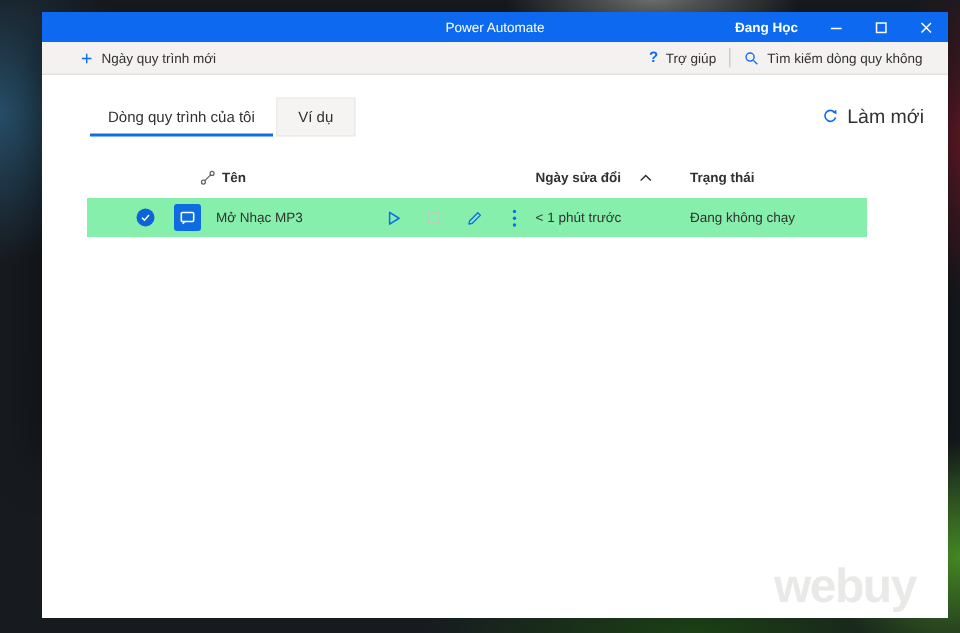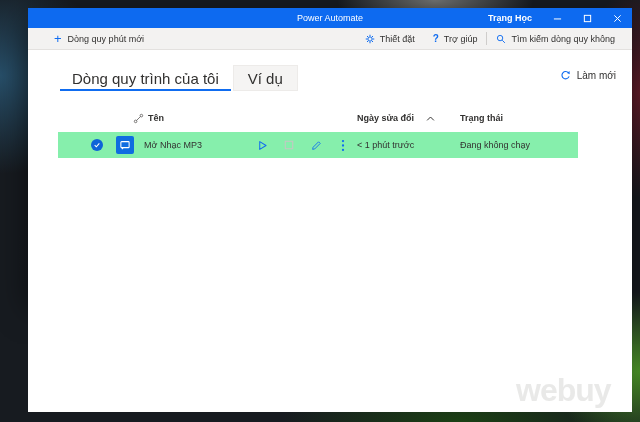--- a/index.html
+++ b/index.html
@@ -41,25 +41,25 @@
   }
   .tb-new { display:flex; align-items:center; gap:6px; margin-left:20px; cursor:pointer; height:100%; padding:0 6px; }
   .plus { color:#0f6cf0; font-size:13px; font-weight:400; line-height:1; margin-top:-1px; }
   .tb-actions { display:flex; align-items:center; height:100%; margin-right:8px; }
   .tb-act { display:flex; align-items:center; gap:5px; padding:0 9px; height:100%; cursor:pointer; }
   .tb-act .q { color:#0f6cf0; font-size:10px; font-weight:700; }
   .tb-sep { width:1px; height:13px; background:#cfcdcb; }
   
   .content { position:relative; height:362px; background:#fff; }
   .tabs { position:absolute; left:30px; top:15px; display:flex; align-items:stretch; height:26px; }
-  .tab { font-size:15px; color:#323130; display:flex; align-items:center; padding:0 14px; cursor:pointer; position:relative; }
+  .tab { font-size:10px; color:#323130; display:flex; align-items:center; padding:0 14px; cursor:pointer; position:relative; }
   .tab.active { font-weight:400; }
   .tab.active::after { content:""; position:absolute; left:2px; right:2px; bottom:0; height:2px; background:#0f6cf0; }
   .tab.inactive { background:#f5f4f3; border:1px solid #edebe9; color:#323130; }
-  .refresh { position:absolute; right:16px; top:20px; display:flex; align-items:center; gap:6px; font-size:10px; color:#323130; cursor:pointer; }
+  .refresh { position:absolute; right:16px; top:20px; display:flex; align-items:center; gap:6px; font-size:13px; color:#323130; cursor:pointer; }
   
   .thead { position:absolute; left:30px; right:26px; top:62px; height:18px; font-size:9px; font-weight:700; color:#323130; }
   .th-linkicon { position:absolute; left:75px; top:1px; }
   .th-name { position:absolute; left:90px; top:1px; cursor:pointer; }
   .th-mod { position:absolute; left:299px; top:1px; cursor:pointer; display:flex; align-items:center; gap:12px; }
   .th-status { position:absolute; left:402px; top:1px; cursor:pointer; }
   
   .row {
     position:absolute; left:30px; top:82px; width:520px; height:26px;
     background:#86efac; font-size:9px; color:#323130; cursor:pointer;
@@ -85,21 +85,21 @@
   }
 </style>
 </head>
 <body>
 
 <div class="window">
 
   <div class="titlebar">
     <div class="tb-title">Power Automate</div>
     <div class="tb-right">
-      <span class="tb-user">Trạng Học</span>
+      <span class="tb-user">Đang Học</span>
       <button class="tb-btn">
         <svg width="9" height="9" viewBox="0 0 10 10">
             <line x1="1" y1="5.5" x2="9" y2="5.5" stroke="#fff" stroke-width="1.1"></line>
           </svg>
       </button>
       <button class="tb-btn">
         <svg width="9" height="9" viewBox="0 0 10 10">
             <rect x="1.5" y="1.5" width="7" height="7" fill="none" stroke="#fff" stroke-width="1.1"></rect>
           </svg>
       </button>
@@ -107,32 +107,23 @@
         <svg width="9" height="9" viewBox="0 0 10 10">
             <path d="M1.5 1.5l7 7M8.5 1.5l-7 7" stroke="#fff" stroke-width="1.1"></path>
           </svg>
       </button>
     </div>
   </div>
 
   <div class="toolbar">
     <div class="tb-new">
       <span class="plus">+</span>
-      <span>Dòng quy phút mới</span>
+      <span>Ngày quy trình mới</span>
     </div>
     <div class="tb-actions">
-      <div class="tb-act">
-        <svg width="10" height="10" viewBox="0 0 16 16">
-          <g stroke="#0f6cf0" stroke-width="1.6" fill="none">
-            <circle cx="8" cy="8" r="3.4"></circle>
-            <path d="M8 1.2v2.6M8 12.2v2.6M1.2 8h2.6M12.2 8h2.6M3.2 3.2l1.8 1.8M11 11l1.8 1.8M12.8 3.2L11 5M5 11l-1.8 1.8"></path>
-          </g>
-        </svg>
-        <span>Thiết đặt</span>
-      </div>
       <div class="tb-act">
         <span class="q">?</span>
         <span>Trợ giúp</span>
       </div>
       <div class="tb-sep"></div>
       <div class="tb-act">
         <svg width="10" height="10" viewBox="0 0 16 16">
           <circle cx="6.5" cy="6.5" r="4.3" fill="none" stroke="#0f6cf0" stroke-width="1.5"></circle>
           <line x1="10" y1="10" x2="14.2" y2="14.2" stroke="#0f6cf0" stroke-width="1.5"></line>
         </svg>

